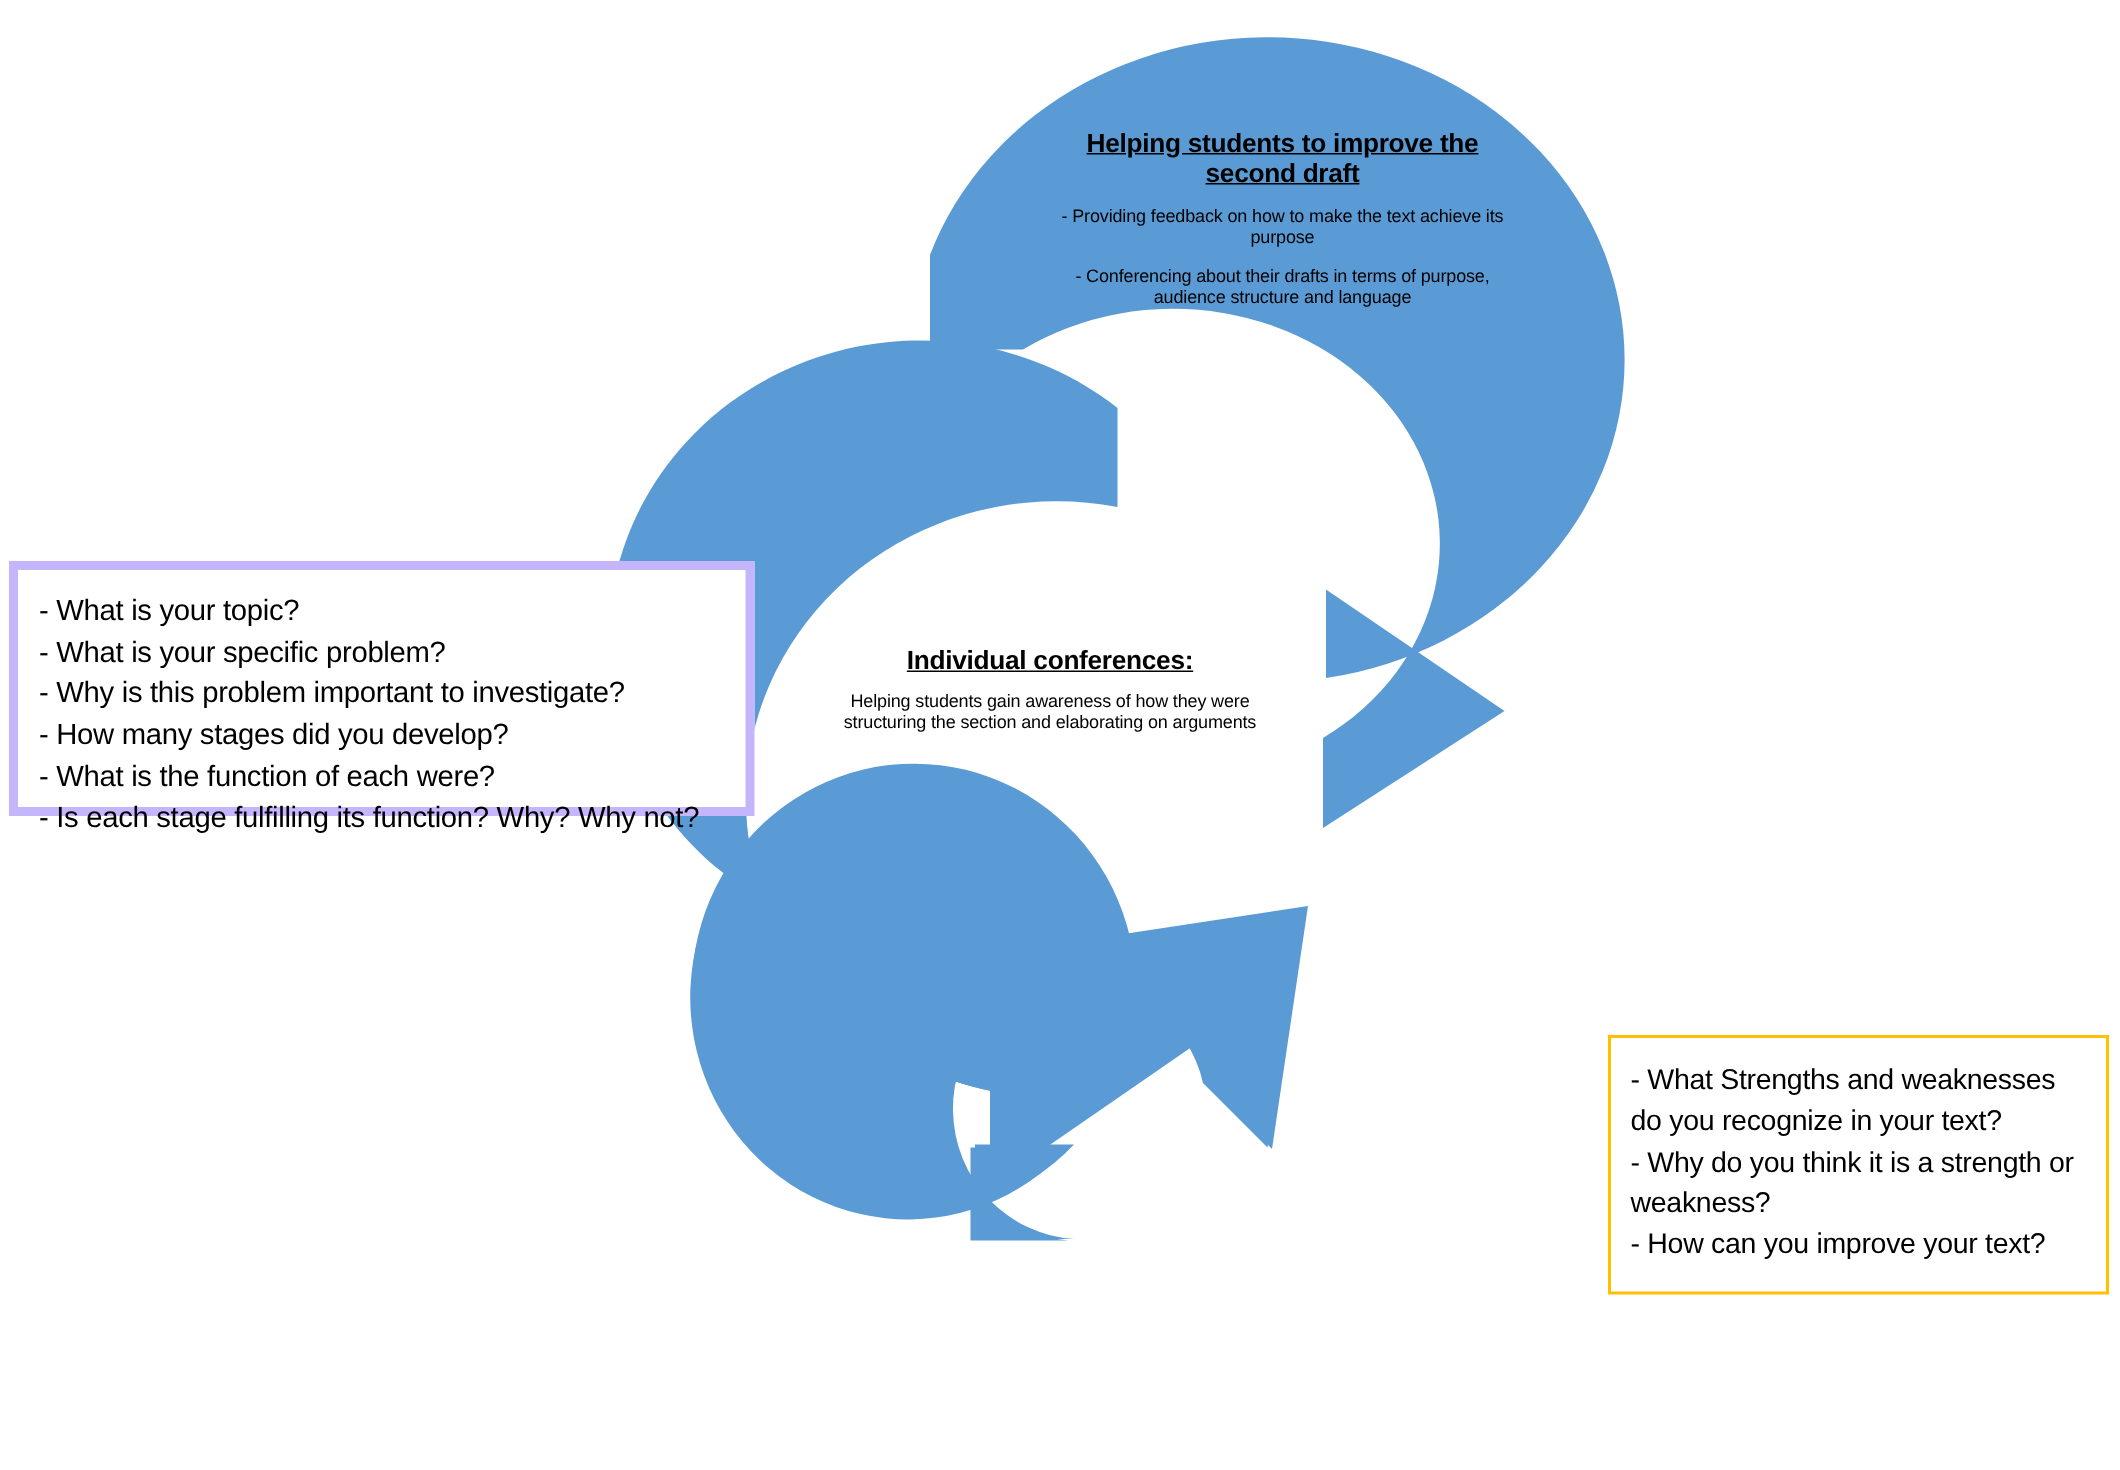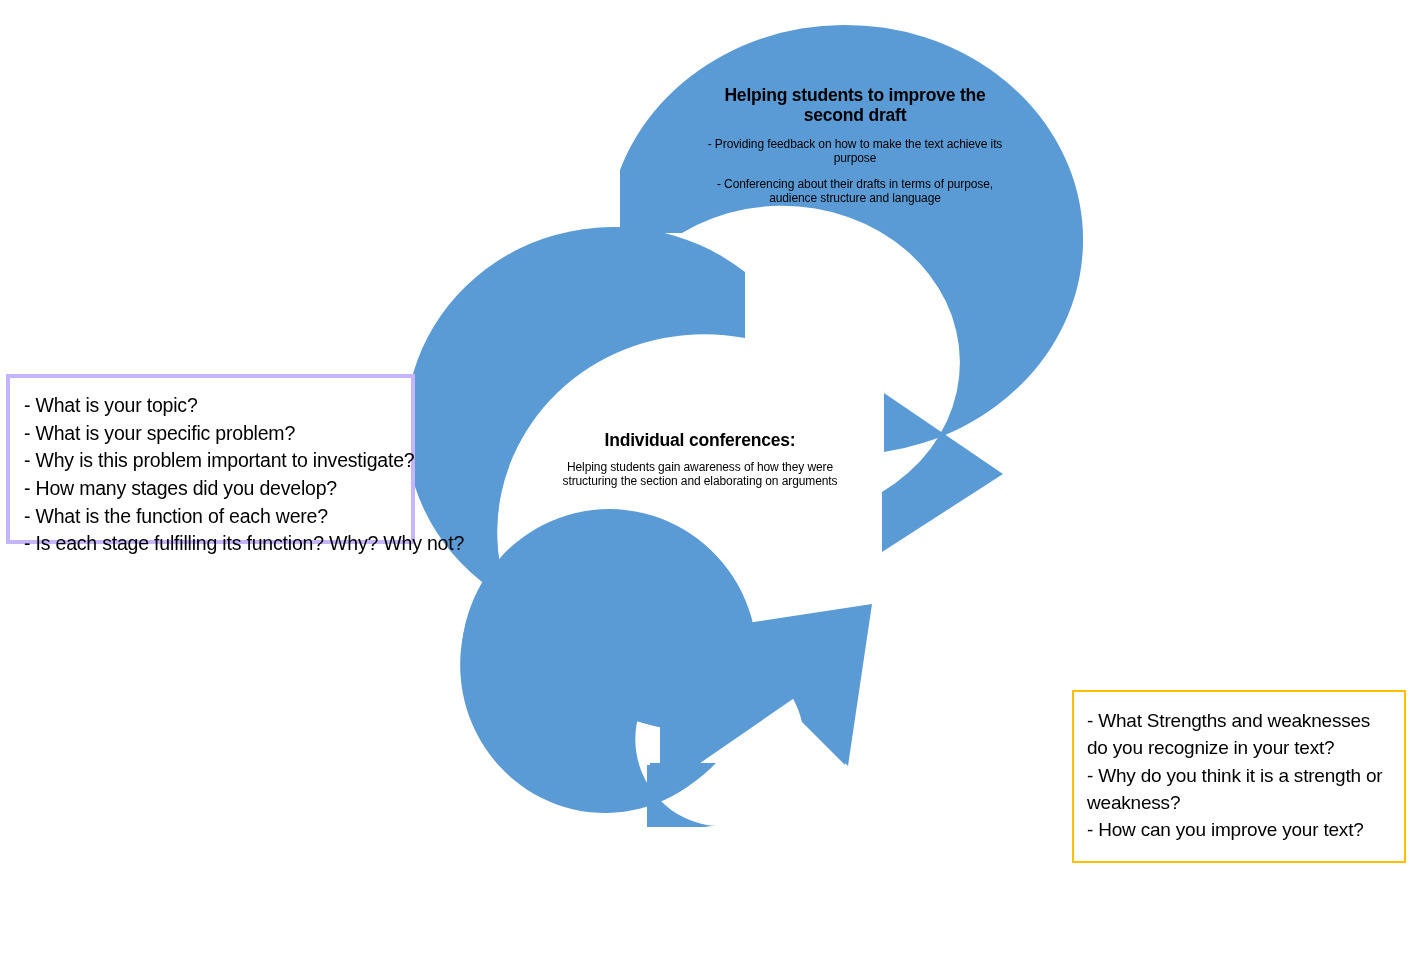--- a/index.html
+++ b/index.html
@@ -34,20 +34,21 @@
     line-height: 1.17;
     color: #000000;
     z-index: 5;
   }
   .node-title {
     font-weight: bold;
     font-size: 17.5px;
     line-height: 1.16;
     margin: 0 0 11px 0;
     letter-spacing: -0.2px;
+    text-decoration: underline;
   }
   .node-line {
     font-size: 12px;
     margin: 0 0 12px 0;
     line-height: 1.18;
     letter-spacing: -0.1px;
   }
   .node-line:last-child { margin-bottom: 0; }
 
   #node-top {
@@ -71,23 +72,23 @@
   
   .callout {
     position: absolute;
     background: #ffffff;
     z-index: 9;
     box-sizing: border-box;
   }
   #callout-left {
     left: 6px;
     top: 374px;
-    width: 409px;
+    width: 497px;
     height: 170px;
-    border: 4px solid #c4b5fd;
+    border: 6px solid #c4b5fd;
     padding: 14px 0 0 14px;
   }
   #callout-right {
     left: 1072px;
     top: 690px;
     width: 334px;
     height: 173px;
     border: 2px solid #ffc000;
     padding: 15px 12px 0 13px;
   }

